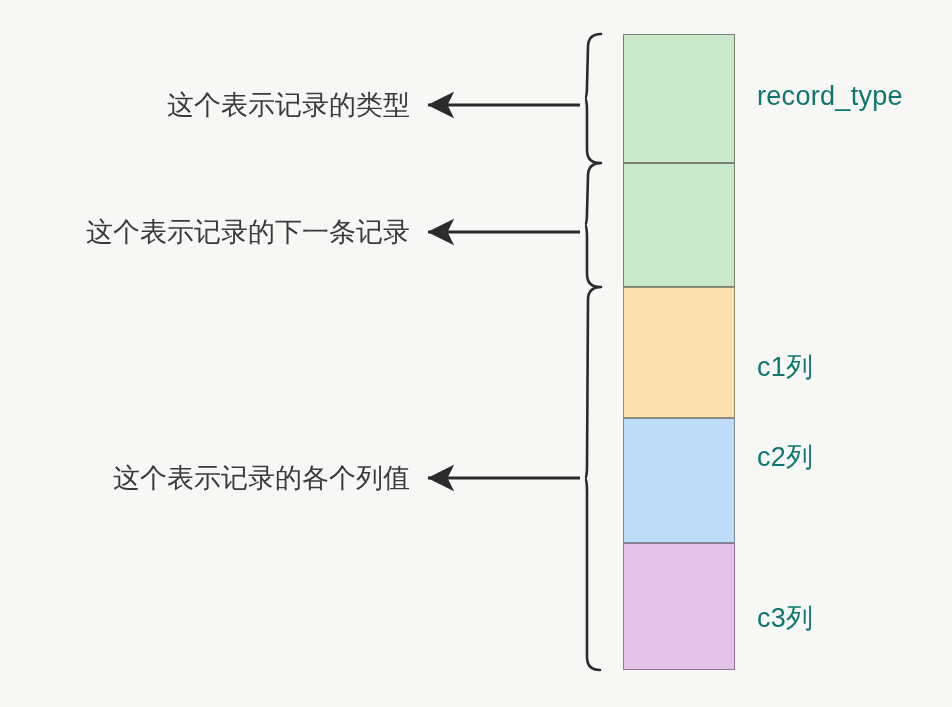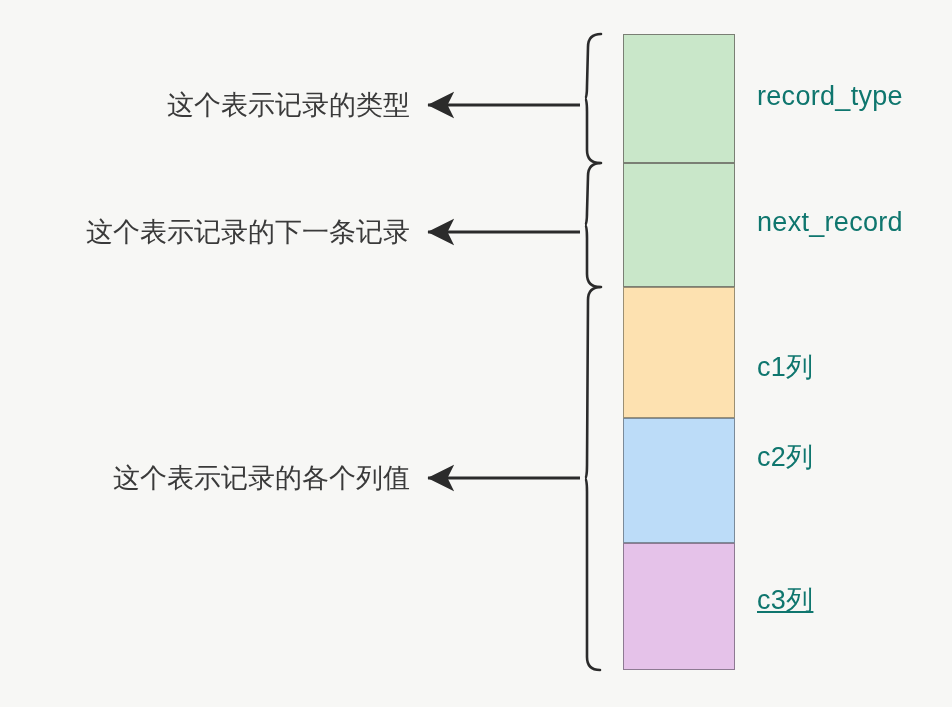--- a/index.html
+++ b/index.html
@@ -52,24 +52,23 @@
 
 <div id="stage">
 
   <div class="block" style="left: 623px; top: 34px; width: 112px; height: 129px; background: rgb(201, 231, 201); border-color: rgb(122, 127, 116);"></div>
   <div class="block" style="left: 623px; top: 163px; width: 112px; height: 124px; background: rgb(201, 231, 201); border-color: rgb(122, 127, 116);"></div>
   <div class="block" style="left: 623px; top: 287px; width: 112px; height: 131px; background: rgb(253, 225, 176); border-color: rgb(154, 143, 116);"></div>
   <div class="block" style="left: 623px; top: 418px; width: 112px; height: 125px; background: rgb(188, 220, 248); border-color: rgb(123, 138, 153);"></div>
   <div class="block" style="left: 623px; top: 543px; width: 112px; height: 127px; background: rgb(229, 194, 233); border-color: rgb(141, 122, 146);"></div>
 
   <div class="side-label" style="left: 757px; top: 80.5px;">record_type</div>
-  <div class="side-label" style="left: 757px; top: 207px;">next_record</div>
   <div class="side-label" style="left: 757px; top: 349px;">c1列</div>
   <div class="side-label" style="left: 757px; top: 439px;">c2列</div>
-  <div class="side-label" style="left: 757px; top: 582px; text-decoration: underline;">c3列</div>
+  <div class="side-label" style="left: 757px; top: 600px;">c3列</div>
 
   <svg class="svg-layer" viewBox="0 0 952 707" xmlns="http://www.w3.org/2000/svg">
     <defs>
       <marker id="arrowhead" markerWidth="9" markerHeight="9" refX="8.2" refY="4.5" orient="auto" markerUnits="strokeWidth">
         <path d="M 8.4 4.5 L 0 0.3 L 2.1 4.5 L 0 8.7 Z" fill="#2b2b2b"></path>
       </marker>
     </defs>
     <g id="connector-group">
         <path d="M 601 34 q -13 0 -13 13 L 587 85.5 q 0 13 -2 13 q 2 0 2 13 L 587 150 q 0 13 13 13" fill="none" stroke="#2b2b2b" stroke-width="2.6" stroke-linecap="round"></path>
         <line x1="580" y1="105" x2="428" y2="105" stroke="#2b2b2b" stroke-width="3.2" marker-end="url(#arrowhead)"></line>

